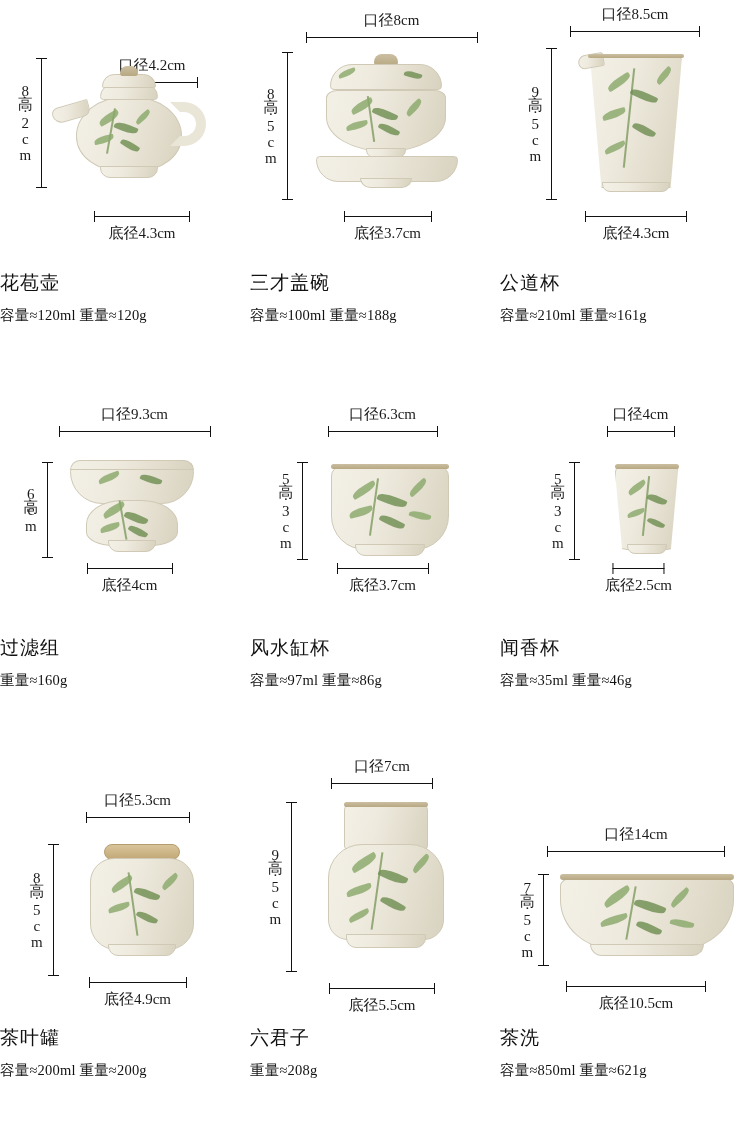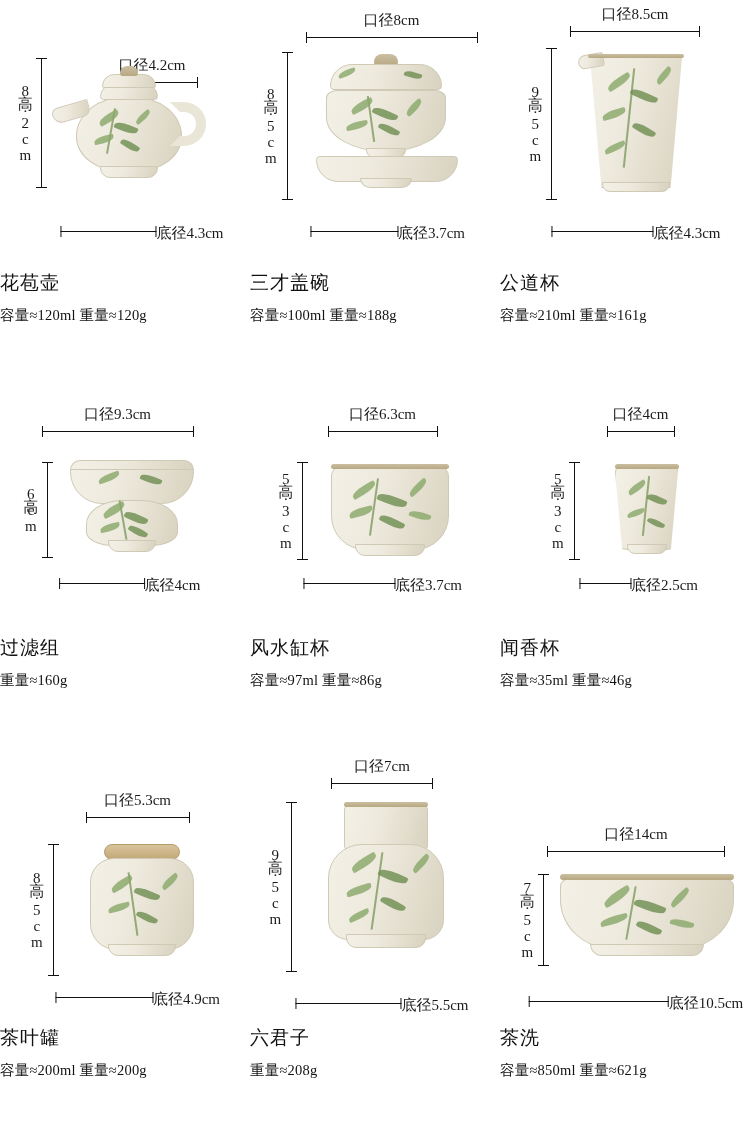--- a/index.html
+++ b/index.html
@@ -84,20 +84,21 @@
     height: 11px;
     border-left: 1.6px solid #111;
   }
   .hbar .cap.l { left: 0; }
   .hbar .cap.r { right: 0; }
 
   
   .dim-bottom {
     position: absolute;
     display: flex;
+    flex-direction: column;
     align-items: center;
     left: 50%;
     transform: translateX(-50%);
   }
   .dim-bottom .label {
     font-size: 15px;
     line-height: 1.15;
     white-space: nowrap;
     margin-top: 3px;
   }
@@ -362,21 +363,21 @@
       <div class="caption">
         <div class="cap-name">公道杯</div>
         <div class="cap-spec">容量≈210ml  重量≈161g</div>
       </div>
     </div>
 
     <div class="cell">
       <div class="diagram r2">
         <div class="stage" style="width:215px;height:230px;">
 
-          <div class="dim-top" style="top:6px;left:100px;justify-content:center;">
+          <div class="dim-top" style="top:6px;left:117px;justify-content:center;">
             <div class="label">口径9.3cm</div>
             <div class="hbar" style="width:152px;">
                 <span class="cap l"></span>
                 <span class="cap r"></span>
               </div>
           </div>
 
           <div class="dim-left" style="left:4px;top:62px;height:96px;">
             <div class="label">高6cm</div>
             <div class="vbar" style="height:96px;">

